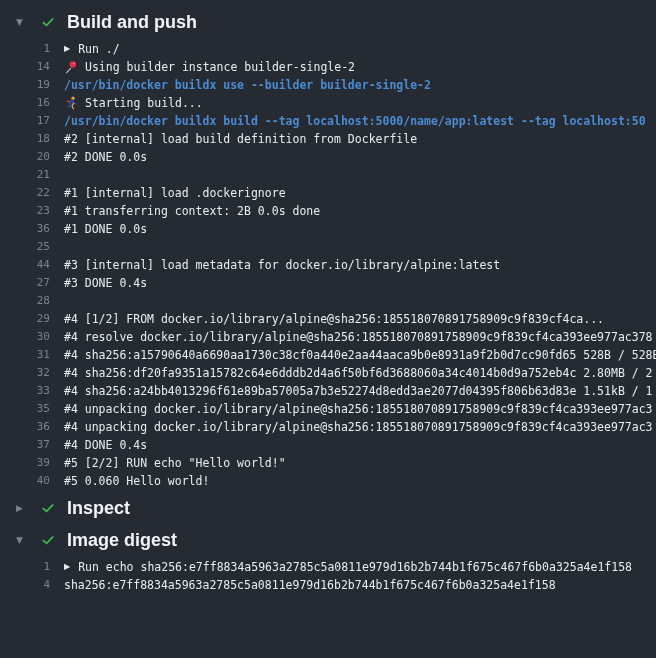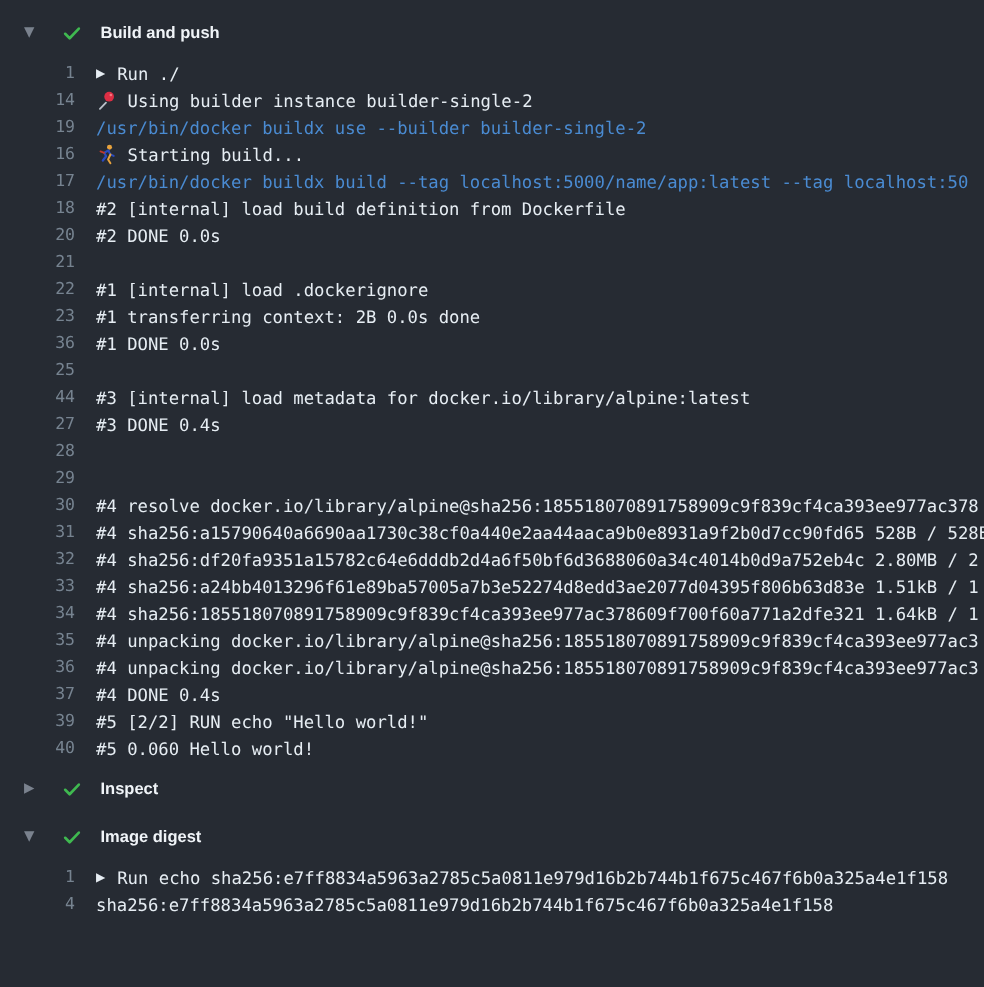--- a/index.html
+++ b/index.html
@@ -19,21 +19,21 @@
   .chev{
     width:13px;min-width:13px;
     font-size:9px;line-height:24px;
     color:#7a828e;
     margin-right:12px;
     font-family:"DejaVu Sans",sans-serif;
   }
   .check{display:flex;align-items:center;margin-right:12px;}
   .section-title{
     font-family:"Liberation Sans","DejaVu Sans",sans-serif;
-    font-weight:700;font-size:11px;
+    font-weight:700;font-size:18px;
     color:#f0f4f8;
   }
   .section-lines{margin:6px 0 6px 0;}
   .sec-gap{height:8px;}
   .log-line{
     display:flex;align-items:center;
     height:18px;line-height:18px;
     white-space:pre;overflow:hidden;
     font-size:11.5px;
   }
@@ -43,21 +43,21 @@
     color:#768390;
     font-size:11px;
     cursor:pointer;
   }
   .lt{
     margin-left:14px;
     color:#e6edf3;
     display:flex;align-items:center;
     white-space:pre;
   }
-  .lt.cmd{color:#4a8bd2;font-weight:normal;}
+  .lt.cmd{color:#4a8bd2;font-weight:bold;}
   .group-tri{
     font-size:8px;
     color:#e6edf3;
     margin-right:8px;
     font-family:"DejaVu Sans",sans-serif;
   }
   .inline-icon{display:inline-flex;width:14px;height:14px;margin-right:7px;}
   .inline-icon svg{width:14px;height:14px;}
 </style>
 </head>
@@ -94,26 +94,25 @@
         <div class="log-line"><span class="ln">18</span><span class="lt"><span>#2 [internal] load build definition from Dockerfile</span></span></div>
         <div class="log-line"><span class="ln">20</span><span class="lt"><span>#2 DONE 0.0s</span></span></div>
         <div class="log-line"><span class="ln">21</span><span class="lt"><span></span></span></div>
         <div class="log-line"><span class="ln">22</span><span class="lt"><span>#1 [internal] load .dockerignore</span></span></div>
         <div class="log-line"><span class="ln">23</span><span class="lt"><span>#1 transferring context: 2B 0.0s done</span></span></div>
         <div class="log-line"><span class="ln">36</span><span class="lt"><span>#1 DONE 0.0s</span></span></div>
         <div class="log-line"><span class="ln">25</span><span class="lt"><span></span></span></div>
         <div class="log-line"><span class="ln">44</span><span class="lt"><span>#3 [internal] load metadata for docker.io/library/alpine:latest</span></span></div>
         <div class="log-line"><span class="ln">27</span><span class="lt"><span>#3 DONE 0.4s</span></span></div>
         <div class="log-line"><span class="ln">28</span><span class="lt"><span></span></span></div>
-        <div class="log-line"><span class="ln">29</span></div>
+        <div class="log-line"><span class="ln">29</span><span class="lt"><span>#4 [1/2] FROM docker.io/library/alpine@sha256:185518070891758909c9f839cf4ca...</span></span></div>
         <div class="log-line"><span class="ln">30</span><span class="lt"><span>#4 resolve docker.io/library/alpine@sha256:185518070891758909c9f839cf4ca393ee977ac378</span></span></div>
         <div class="log-line"><span class="ln">31</span><span class="lt"><span>#4 sha256:a15790640a6690aa1730c38cf0a440e2aa44aaca9b0e8931a9f2b0d7cc90fd65 528B / 528B</span></span></div>
         <div class="log-line"><span class="ln">32</span><span class="lt"><span>#4 sha256:df20fa9351a15782c64e6dddb2d4a6f50bf6d3688060a34c4014b0d9a752eb4c 2.80MB / 2</span></span></div>
         <div class="log-line"><span class="ln">33</span><span class="lt"><span>#4 sha256:a24bb4013296f61e89ba57005a7b3e52274d8edd3ae2077d04395f806b63d83e 1.51kB / 1</span></span></div>
-        <div class="log-line"><span class="ln">34</span><span class="lt"><span>#4 sha256:185518070891758909c9f839cf4ca393ee977ac378609f700f60a771a2dfe321 1.64kB / 1</span></span></div>
         <div class="log-line"><span class="ln">35</span><span class="lt"><span>#4 unpacking docker.io/library/alpine@sha256:185518070891758909c9f839cf4ca393ee977ac3</span></span></div>
         <div class="log-line"><span class="ln">36</span><span class="lt"><span>#4 unpacking docker.io/library/alpine@sha256:185518070891758909c9f839cf4ca393ee977ac3</span></span></div>
         <div class="log-line"><span class="ln">37</span><span class="lt"><span>#4 DONE 0.4s</span></span></div>
         <div class="log-line"><span class="ln">39</span><span class="lt"><span>#5 [2/2] RUN echo "Hello world!"</span></span></div>
         <div class="log-line"><span class="ln">40</span><span class="lt"><span>#5 0.060 Hello world!</span></span></div>
       </div>
   </div>
 
   <div class="section">
     <div class="section-header">

